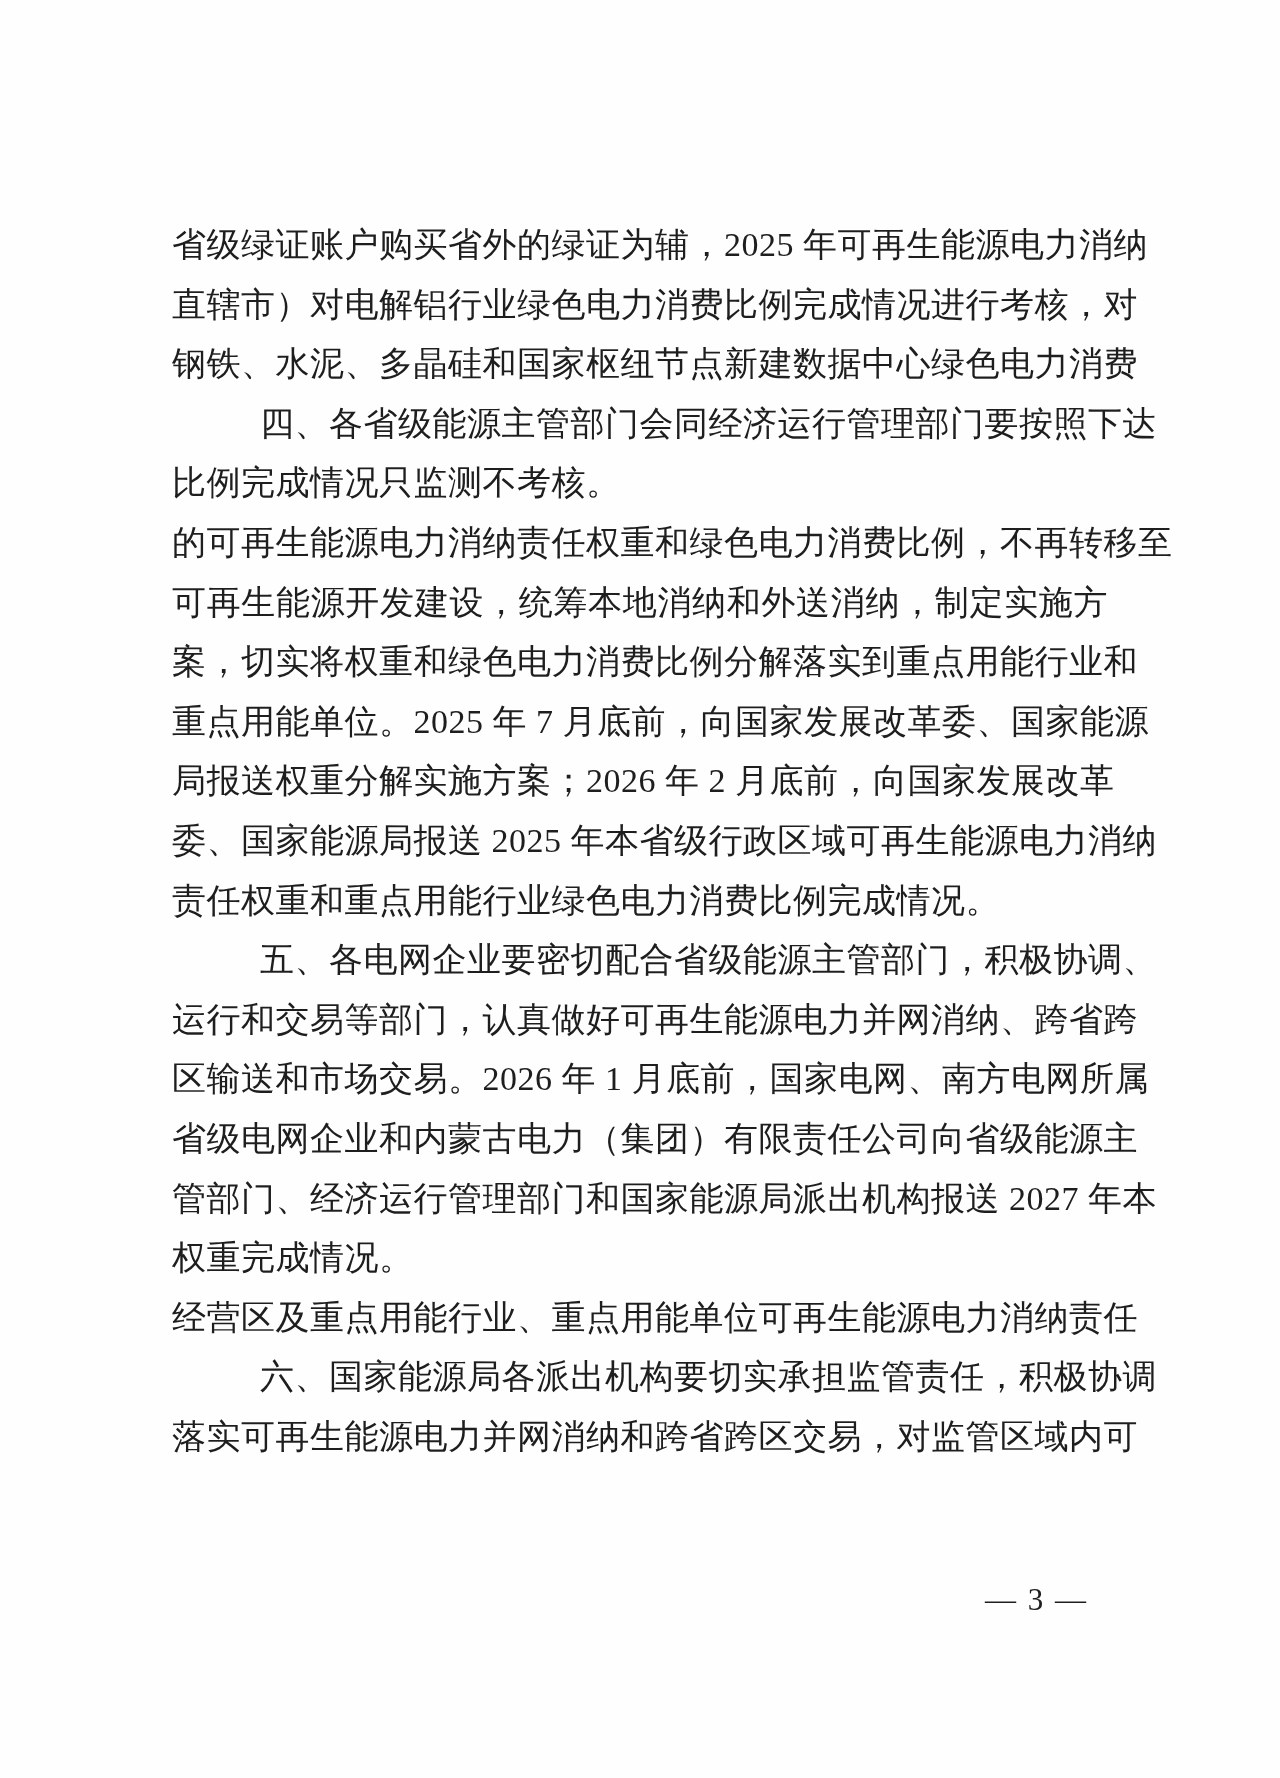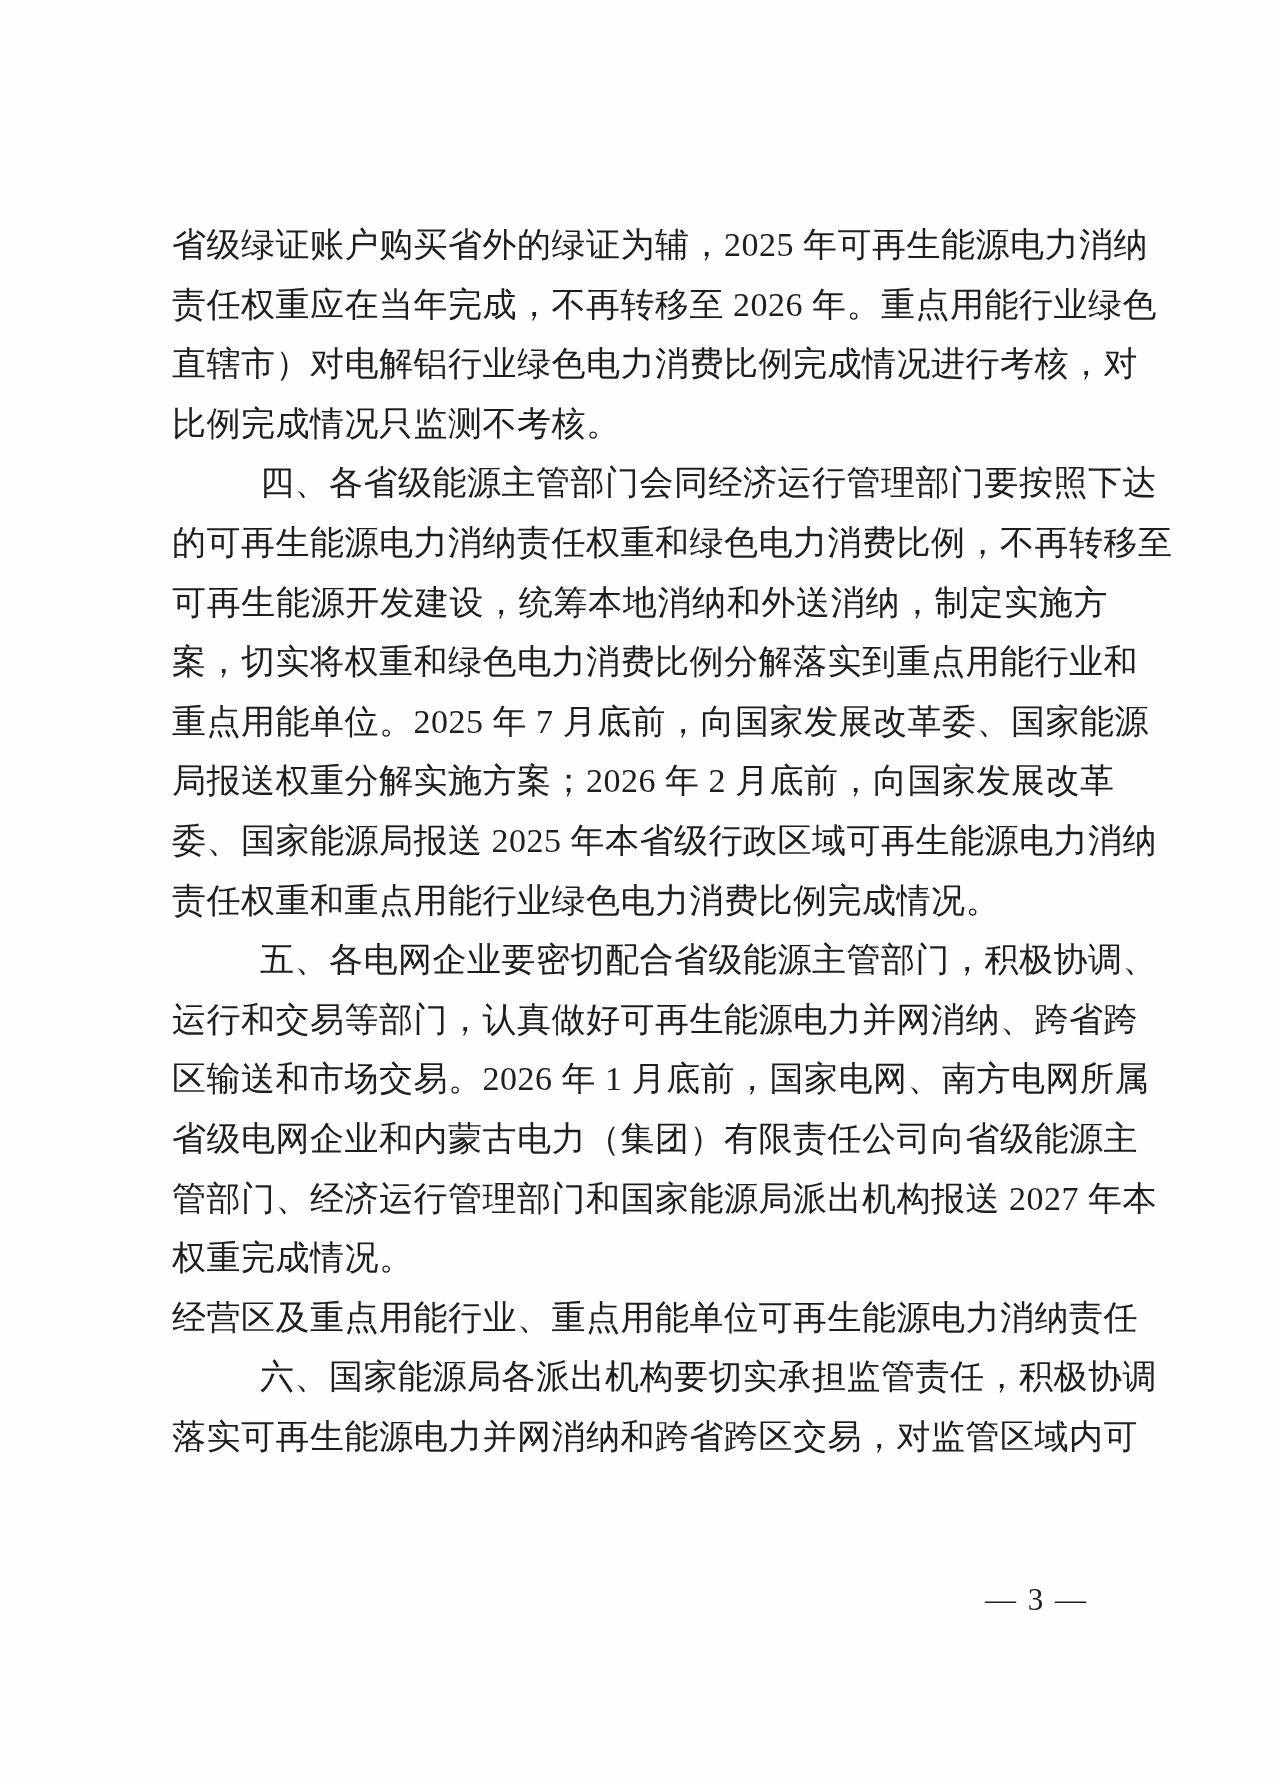--- a/index.html
+++ b/index.html
@@ -50,24 +50,24 @@
     text-align: left;
     font-family: "Liberation Serif", "DejaVu Serif", serif;
   }
 </style>
 </head>
 <body>
 
 <div class="page">
   <div class="text-block">
       <div class="line">省级绿证账户购买省外的绿证为辅，2025 年可再生能源电力消纳</div>
-      <div class="line">责任权重应在当年完成，不再转移至 2026 年。重点用能行业绿色</div>
       <div class="line">直辖市）对电解铝行业绿色电力消费比例完成情况进行考核，对</div>
+      <div class="line">钢铁、水泥、多晶硅和国家枢纽节点新建数据中心绿色电力消费</div>
+      <div class="line indent">四、各省级能源主管部门会同经济运行管理部门要按照下达</div>
       <div class="line end">比例完成情况只监测不考核。</div>
-      <div class="line indent">四、各省级能源主管部门会同经济运行管理部门要按照下达</div>
       <div class="line">的可再生能源电力消纳责任权重和绿色电力消费比例，不再转移至</div>
       <div class="line">可再生能源开发建设，统筹本地消纳和外送消纳，制定实施方</div>
       <div class="line">案，切实将权重和绿色电力消费比例分解落实到重点用能行业和</div>
       <div class="line">重点用能单位。2025 年 7 月底前，向国家发展改革委、国家能源</div>
       <div class="line">局报送权重分解实施方案；2026 年 2 月底前，向国家发展改革</div>
       <div class="line">委、国家能源局报送 2025 年本省级行政区域可再生能源电力消纳</div>
       <div class="line end">责任权重和重点用能行业绿色电力消费比例完成情况。</div>
       <div class="line indent">五、各电网企业要密切配合省级能源主管部门，积极协调、</div>
       <div class="line">运行和交易等部门，认真做好可再生能源电力并网消纳、跨省跨</div>
       <div class="line">区输送和市场交易。2026 年 1 月底前，国家电网、南方电网所属</div>

